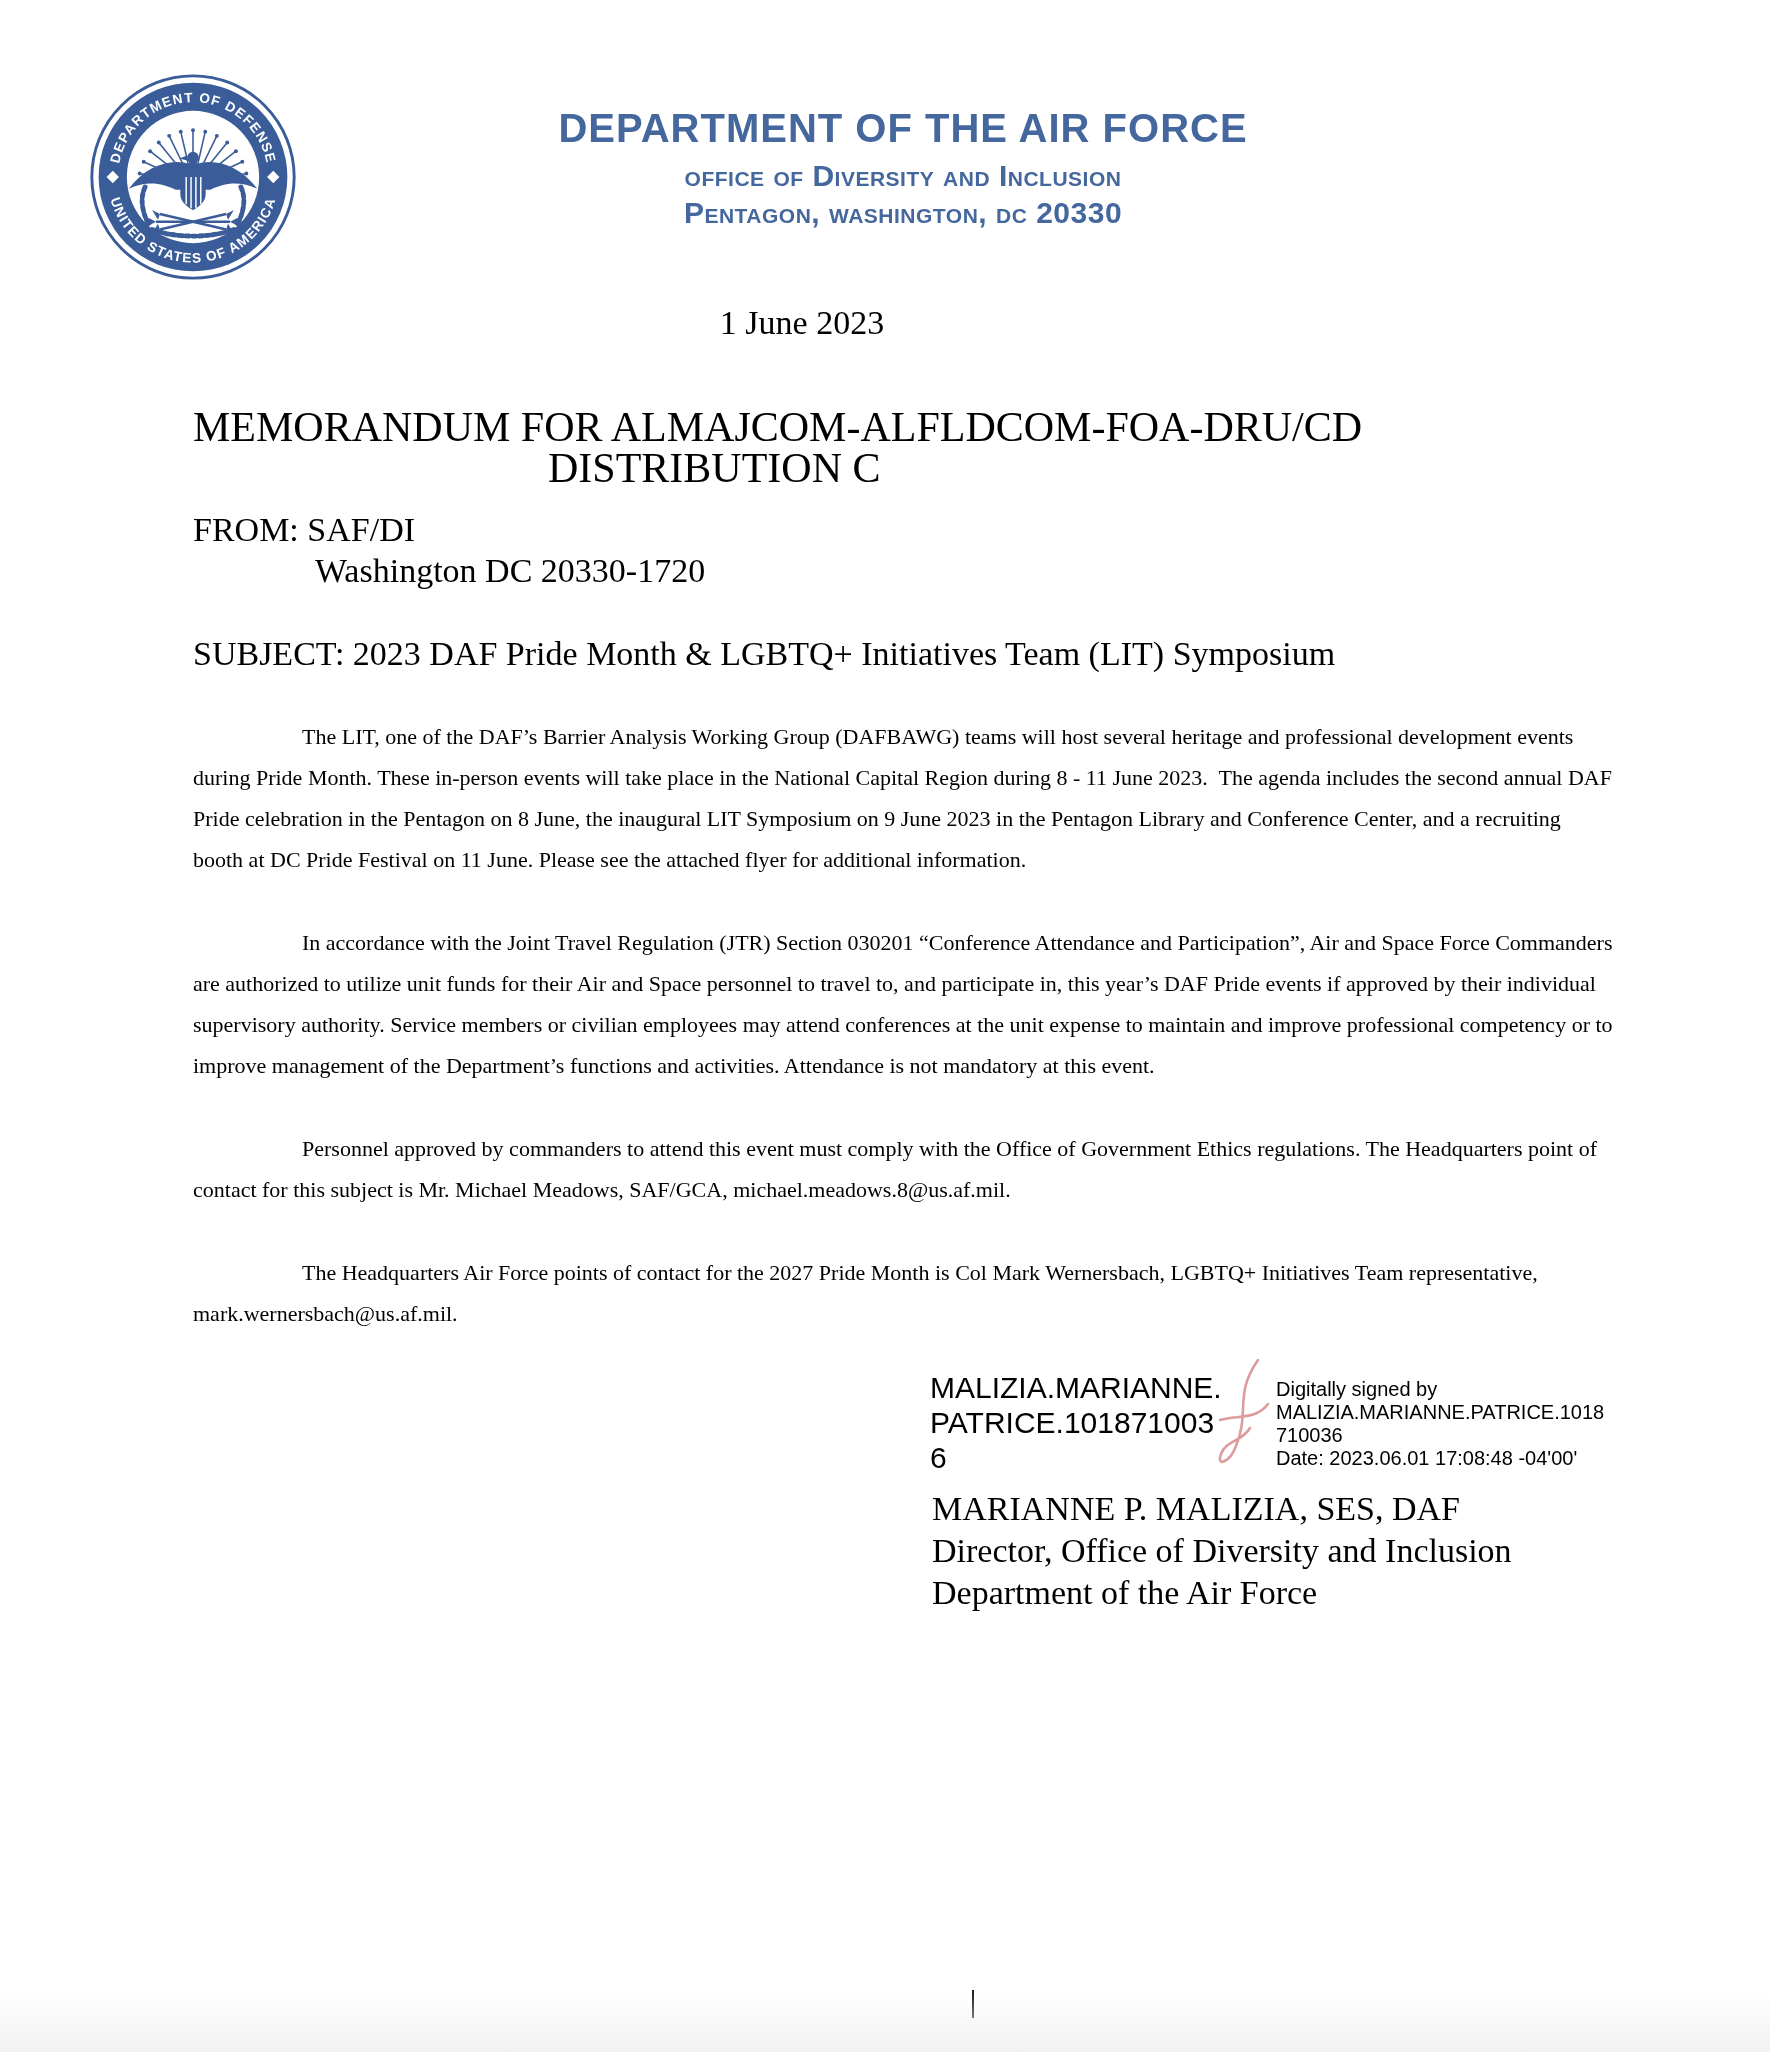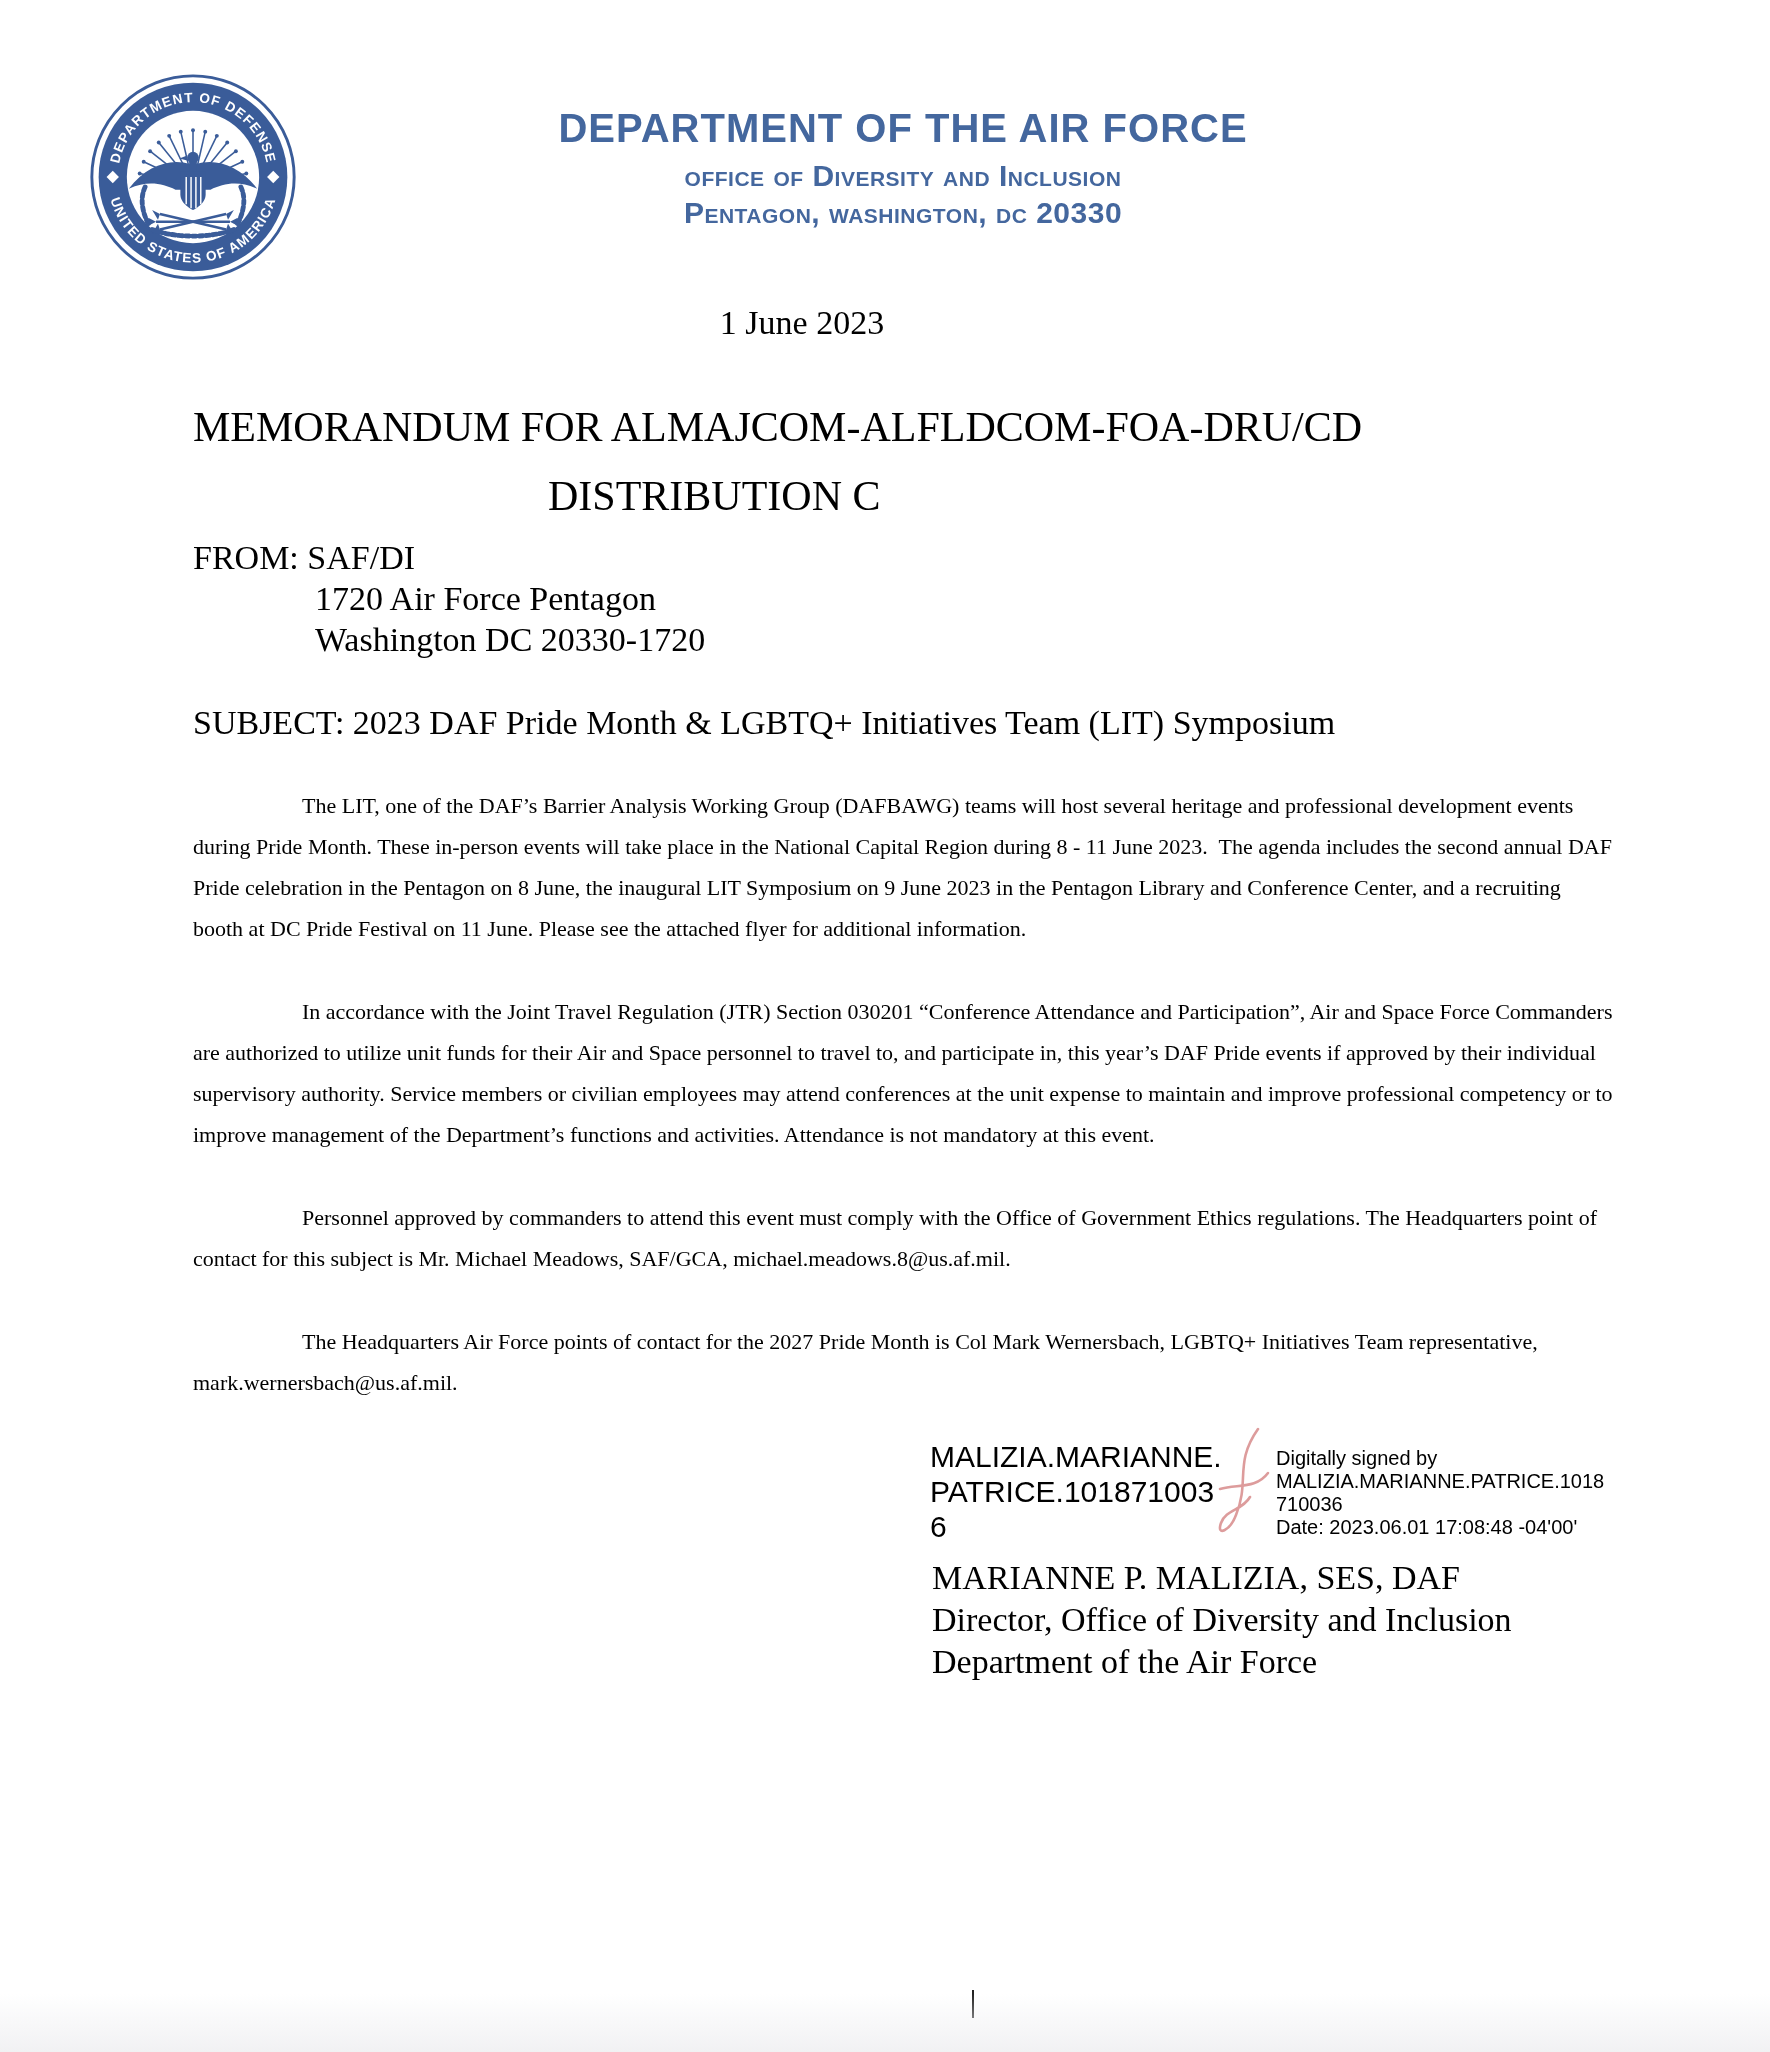--- a/index.html
+++ b/index.html
@@ -20,21 +20,21 @@
          font-family: "Liberation Sans", "DejaVu Sans", sans-serif; color: #44679E; }
   .hdr-line1 { font-size: 40px; font-weight: bold; letter-spacing: 1px; line-height: 44px; }
   .hdr-line2 { font-size: 30px; font-weight: bold; font-variant: small-caps;
                letter-spacing: 0.5px; line-height: 36px; margin-top: 8px; }
   .hdr-line3 { font-size: 30px; font-weight: bold; font-variant: small-caps;
                letter-spacing: 0.5px; line-height: 34px; margin-top: 2px; }
   
   .date-row { margin-top: 72px; padding-right: 166px; text-align: center;
               font-size: 34px; line-height: 41px; }
   .memo-block { margin: 64px 0 0 193px; font-size: 42px; line-height: 41px; }
-  .memo-line2 { padding-left: 355px; margin-top: 28px; }
+  .memo-line2 { padding-left: 355px; }
   .from-block { margin: 20px 0 0 193px; font-size: 34px; line-height: 41px; }
   .addr { padding-left: 122px; }
   .subject-row { margin: 42px 0 0 193px; font-size: 34px; line-height: 41px; }
   .body-p { margin: 42px 0 0 193px; width: 1422px; font-size: 22px; line-height: 41px;
             text-indent: 109px; white-space: pre-wrap; }
   
   .sig-digital { display: flex; align-items: center; margin: 28px 0 0 930px;
                  font-family: "Liberation Sans", "DejaVu Sans", sans-serif; }
   .cert-name { width: 298px; font-size: 30px; line-height: 35px; word-break: break-all; }
   .flourish { flex: none; width: 58px; height: 128px; margin: -8px 4px 0 -14px; }
@@ -143,21 +143,20 @@
 
   <div class="date-row">1 June 2023</div>
 
   <div class="memo-block">
     <div>MEMORANDUM FOR ALMAJCOM-ALFLDCOM-FOA-DRU/CD</div>
     <div class="memo-line2">DISTRIBUTION C</div>
   </div>
 
   <div class="from-block">
     <div>FROM: SAF/DI</div>
-    <div class="addr">1720 Air Force Pentagon</div>
     <div class="addr">Washington DC 20330-1720</div>
   </div>
 
   <div class="subject-row">SUBJECT: 2023 DAF Pride Month &amp; LGBTQ+ Initiatives Team (LIT) Symposium</div>
 
   <p class="body-p">The LIT, one of the DAF’s Barrier Analysis Working Group (DAFBAWG) teams will host several heritage and professional development events during Pride Month. These in-person events will take place in the National Capital Region during 8 - 11 June 2023.  The agenda includes the second annual DAF Pride celebration in the Pentagon on 8 June, the inaugural LIT Symposium on 9 June 2023 in the Pentagon Library and Conference Center, and a recruiting booth at DC Pride Festival on 11 June. Please see the attached flyer for additional information.</p>
   <p class="body-p">In accordance with the Joint Travel Regulation (JTR) Section 030201 “Conference Attendance and Participation”, Air and Space Force Commanders are authorized to utilize unit funds for their Air and Space personnel to travel to, and participate in, this year’s DAF Pride events if approved by their individual supervisory authority. Service members or civilian employees may attend conferences at the unit expense to maintain and improve professional competency or to improve management of the Department’s functions and activities. Attendance is not mandatory at this event.</p>
   <p class="body-p">Personnel approved by commanders to attend this event must comply with the Office of Government Ethics regulations. The Headquarters point of contact for this subject is Mr. Michael Meadows, SAF/GCA, michael.meadows.8@us.af.mil.</p>
   <p class="body-p">The Headquarters Air Force points of contact for the 2027 Pride Month is Col Mark Wernersbach, LGBTQ+ Initiatives Team representative, mark.wernersbach@us.af.mil.</p>
 

